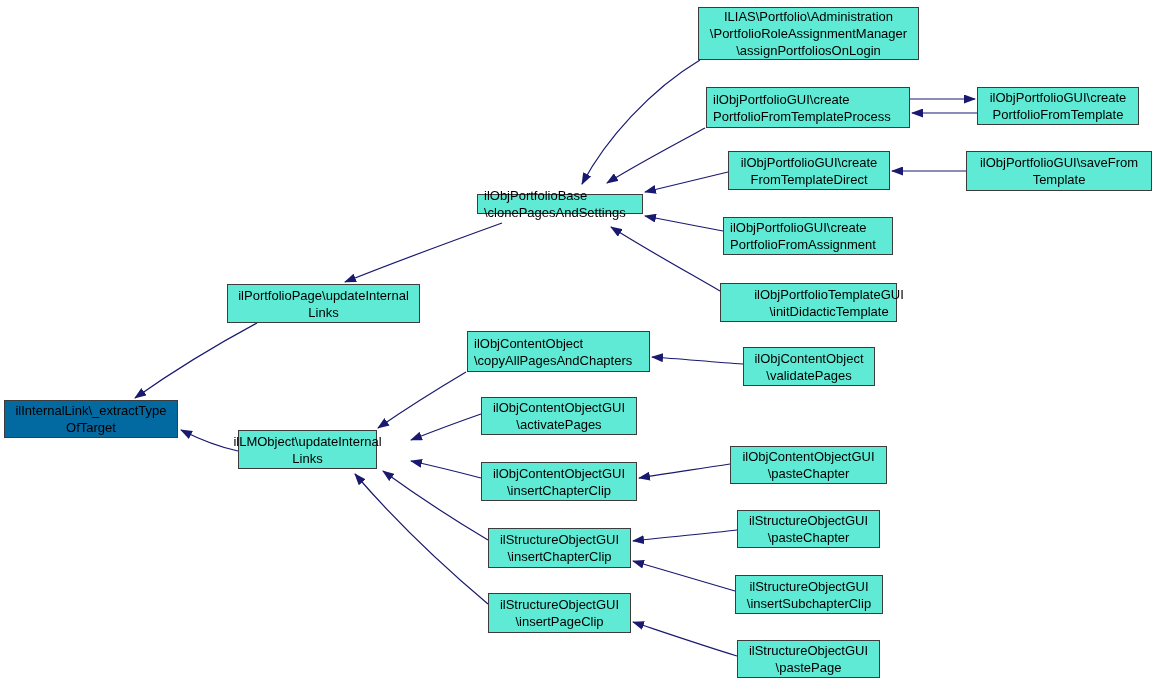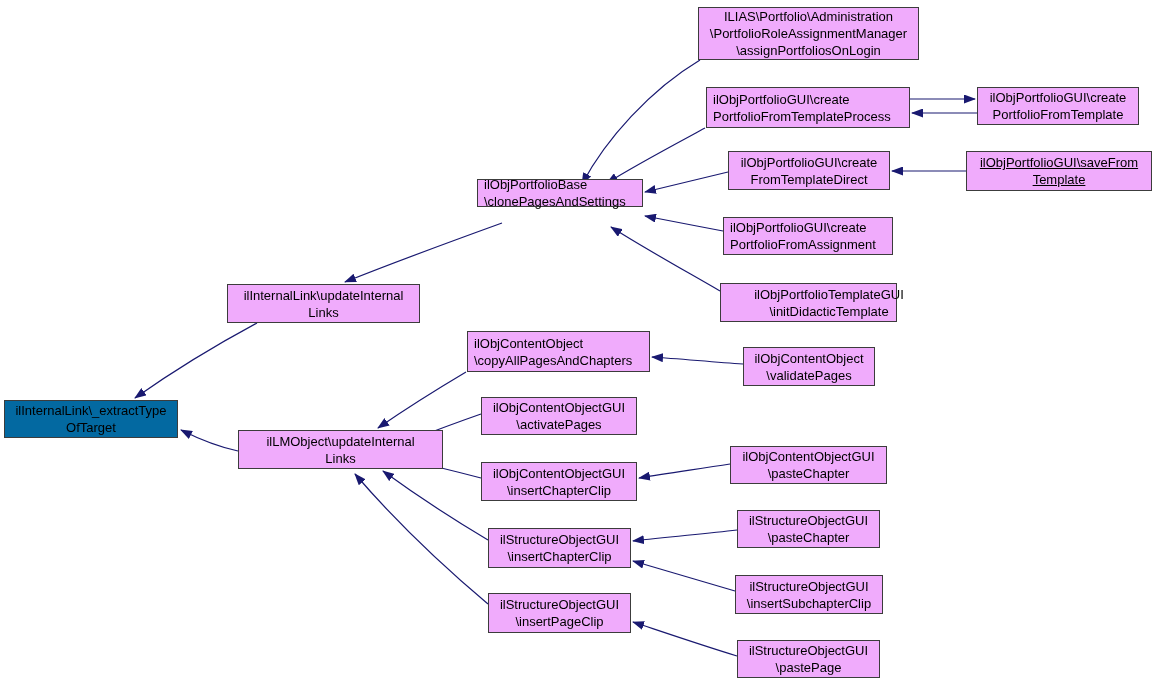--- a/index.html
+++ b/index.html
@@ -18,21 +18,21 @@
   #edges {
     position: absolute;
     left: 0;
     top: 0;
     width: 1155px;
     height: 687px;
   }
   .node {
     position: absolute;
     box-sizing: border-box;
-    background: #f0abfc;
+    background: #5eead4;
     border: 1.4px solid #3c3c3c;
     color: #000000;
     font-size: 13px;
     line-height: 17px;
     display: flex;
     align-items: center;
     justify-content: center;
     text-align: center;
     white-space: pre-line;
     padding: 1px 4px;
@@ -83,49 +83,49 @@
     <path class="edge" d="M488,540 C451,518 416,495 383,471" marker-end="url(#arrow)"></path>
     <path class="edge" d="M488,604 C438,562 392,517 355,474" marker-end="url(#arrow)"></path>
     <path class="edge" d="M737,530 C702,534 667,537 633,541" marker-end="url(#arrow)"></path>
     <path class="edge" d="M735,591 C700,581 666,571 633,561" marker-end="url(#arrow)"></path>
     <path class="edge" d="M737,656 C701,645 666,633 633,622" marker-end="url(#arrow)"></path>
   </svg>
 
   <div class="node highlight" style="left:4px; top:400px; width:174px; height:38px;">ilInternalLink\_extractType
 OfTarget</div>
 
-  <div class="node" style="left:227px; top:284px; width:193px; height:39px;">ilInternalLink\updateInternal
+  <div class="node" style="left:227px; top:284px; width:193px; height:39px;">ilPortfolioPage\updateInternal
 Links</div>
 
-  <div class="node align-left" style="left:477px; top:179px; width:166px; height:28px;">ilObjPortfolioBase
+  <div class="node align-left" style="left:477px; top:194px; width:166px; height:20px;">ilObjPortfolioBase
 \clonePagesAndSettings</div>
 
   <div class="node" style="left:698px; top:7px; width:221px; height:53px;">ILIAS\Portfolio\Administration
 \PortfolioRoleAssignmentManager
 \assignPortfoliosOnLogin</div>
 
   <div class="node align-left" style="left:706px; top:87px; width:204px; height:41px;">ilObjPortfolioGUI\create
 PortfolioFromTemplateProcess</div>
 
   <div class="node" style="left:977px; top:87px; width:162px; height:38px;">ilObjPortfolioGUI\create
 PortfolioFromTemplate</div>
 
   <div class="node" style="left:728px; top:151px; width:162px; height:39px;">ilObjPortfolioGUI\create
 FromTemplateDirect</div>
 
-  <div class="node" style="left:966px; top:151px; width:186px; height:40px;text-decoration:underline;">ilObjPortfolioGUI\saveFrom
+  <div class="node" style="left:966px; top:151px; width:186px; height:40px;">ilObjPortfolioGUI\saveFrom
 Template</div>
 
   <div class="node align-left" style="left:723px; top:217px; width:170px; height:38px;">ilObjPortfolioGUI\create
 PortfolioFromAssignment</div>
 
   <div class="node" style="left:720px; top:283px; width:177px; height:39px;padding-left:45px;">ilObjPortfolioTemplateGUI
 \initDidacticTemplate</div>
 
-  <div class="node" style="left:238px; top:430px; width:205px; height:39px;">ilLMObject\updateInternal
+  <div class="node" style="left:238px; top:430px; width:139px; height:39px;">ilLMObject\updateInternal
 Links</div>
 
   <div class="node align-left" style="left:467px; top:331px; width:183px; height:41px;">ilObjContentObject
 \copyAllPagesAndChapters</div>
 
   <div class="node" style="left:743px; top:347px; width:132px; height:39px;">ilObjContentObject
 \validatePages</div>
 
   <div class="node" style="left:481px; top:397px; width:156px; height:38px;">ilObjContentObjectGUI
 \activatePages</div>

